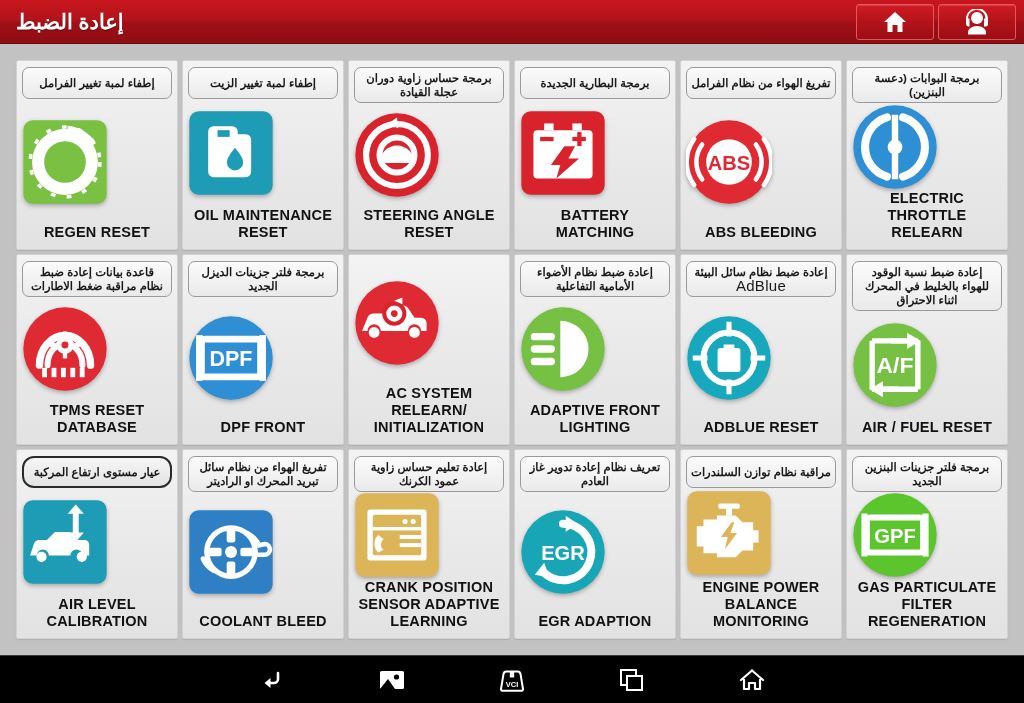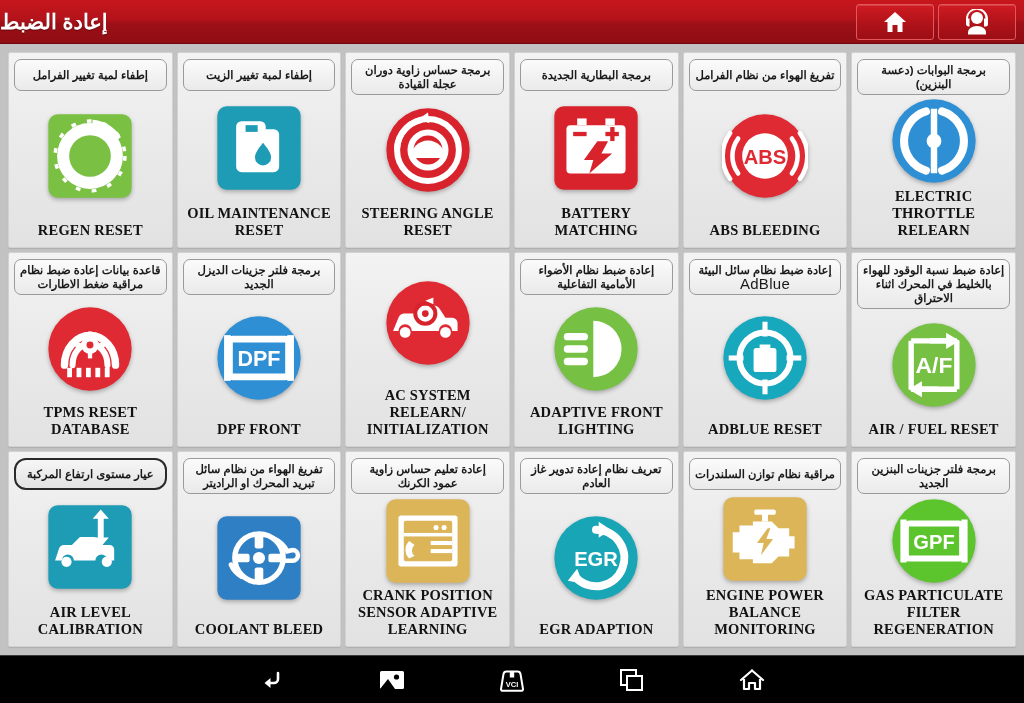--- a/index.html
+++ b/index.html
@@ -13,41 +13,41 @@
 
   
   .header {
     height: 44px; flex: 0 0 44px;
     background: linear-gradient(180deg,#c8161d 0%, #b3131a 45%, #9e0f16 55%, #8f0d14 100%);
     display: flex; align-items: center; position: relative;
     border-bottom: 1px solid #6e0a0f;
   }
   .header-title {
     color: #fff; font-size: 21px; font-weight: bold;
-    letter-spacing: 0px;
+    margin-left: 16px; letter-spacing: 0px;
     direction: rtl; text-shadow: 0 1px 1px rgba(0,0,0,.35);
   }
   .header-btns { position: absolute; right: 8px; top: 4px; display: flex; gap: 4px; }
   .hbtn {
     width: 78px; height: 36px;
     background: linear-gradient(180deg,#cf1b22 0%, #b3131a 50%, #9b0e15 100%);
     border: 1px solid #e4565b; border-radius: 3px;
     display: flex; align-items: center; justify-content: center;
     box-shadow: inset 0 1px 0 rgba(255,255,255,.16);
   }
   .hbtn svg { display:block; }
 
   
   .grid {
     flex: 1 1 auto;
     background: #c2c2c2;
     display: grid;
     grid-template-columns: repeat(6, 1fr);
     grid-template-rows: repeat(3, 1fr);
-    gap: 4px; padding: 8px;
+    gap: 4px; padding: 16px;
   }
   .card {
     background: linear-gradient(180deg,#f3f3f3 0%,#ebebeb 40%,#e2e2e2 100%);
     border: 1px solid #d2d2d2;
     border-radius: 2px;
     display: flex; flex-direction: column; align-items: center;
     padding: 6px 5px 8px 5px;
     position: relative; overflow: hidden;
     box-shadow: 0 1px 1px rgba(0,0,0,.10);
   }
@@ -63,27 +63,27 @@
     font-size: 11.5px; line-height: 14px; color: #1a1a1a;
     padding: 3px 4px;
     font-weight: 600;
   }
   .card.selected .ar-box {
     border: 2px solid #2a2a2a; border-radius: 12px;
     background: linear-gradient(180deg,#f6f6f6 0%,#e3e3e3 100%);
   }
   .ar-box .latin { font-size: 15px; font-weight: normal; letter-spacing: .3px; }
   .icon-wrap {
-    flex: 1 1 auto; display: flex; align-items: center; justify-content: center;
+    flex: 1 1 auto; display: flex; align-items: center; justify-content: flex-start;
     width: 100%;
   }
   .icon-wrap svg { display:block; filter: drop-shadow(0 2px 2px rgba(0,0,0,.28)); }
   .en-label {
     width: 100%; text-align: center;
-    font-family: Liberation Serif, serif;
+    font-family: Liberation Sans, sans-serif;
     font-weight: bold; font-size: 14.5px; line-height: 17px;
     color: #121212; letter-spacing: .2px;
   }
 
   
   .navbar {
     height: 48px; flex: 0 0 48px; background: #000;
     display: flex; align-items: center; justify-content: center;
     border-top: 1px solid #3a3a3a;
   }

